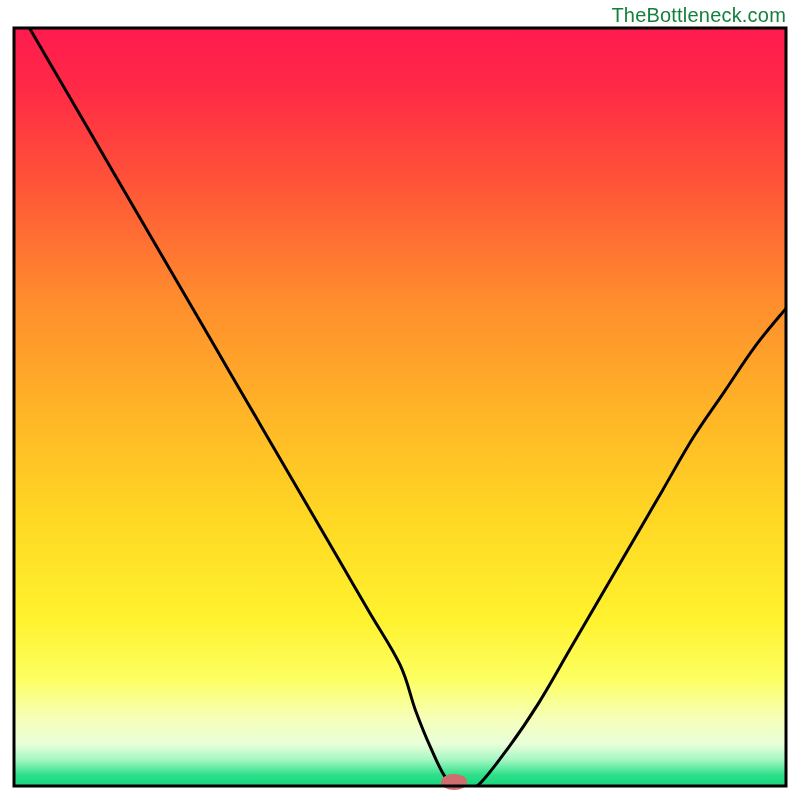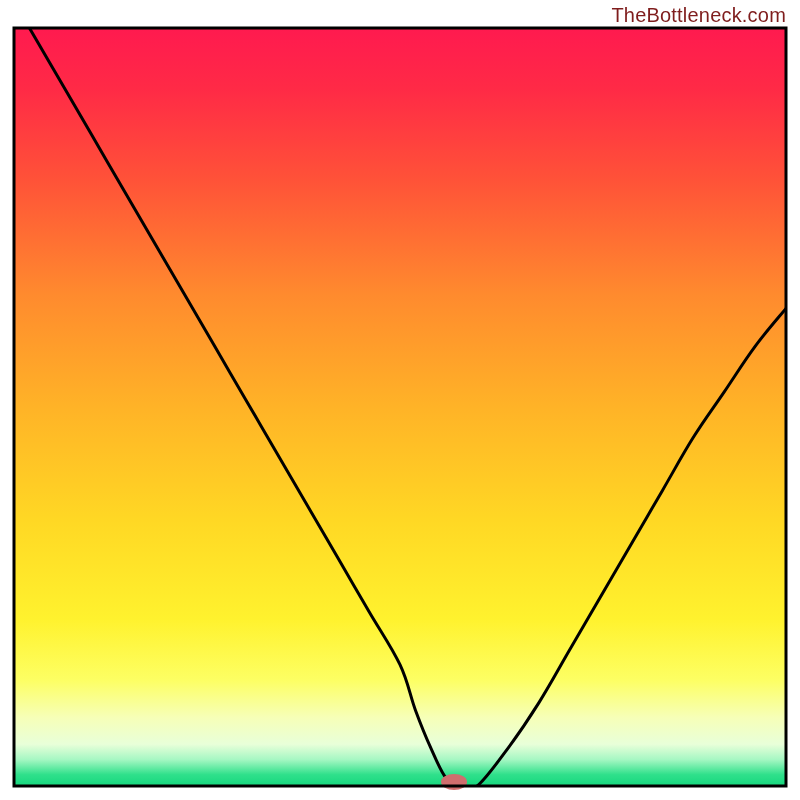--- a/index.html
+++ b/index.html
@@ -15,21 +15,21 @@
     position: relative;
     width: 800px;
     height: 800px;
   }
   .watermark {
     position: absolute;
     top: 4px;
     right: 14px;
     font-size: 20px;
     font-weight: 500;
-    color: #7f1d1d;
+    color: #15803d;
     letter-spacing: 0.2px;
     z-index: 10;
   }
   svg {
     display: block;
   }
 </style>
 </head>
 <body>
 

